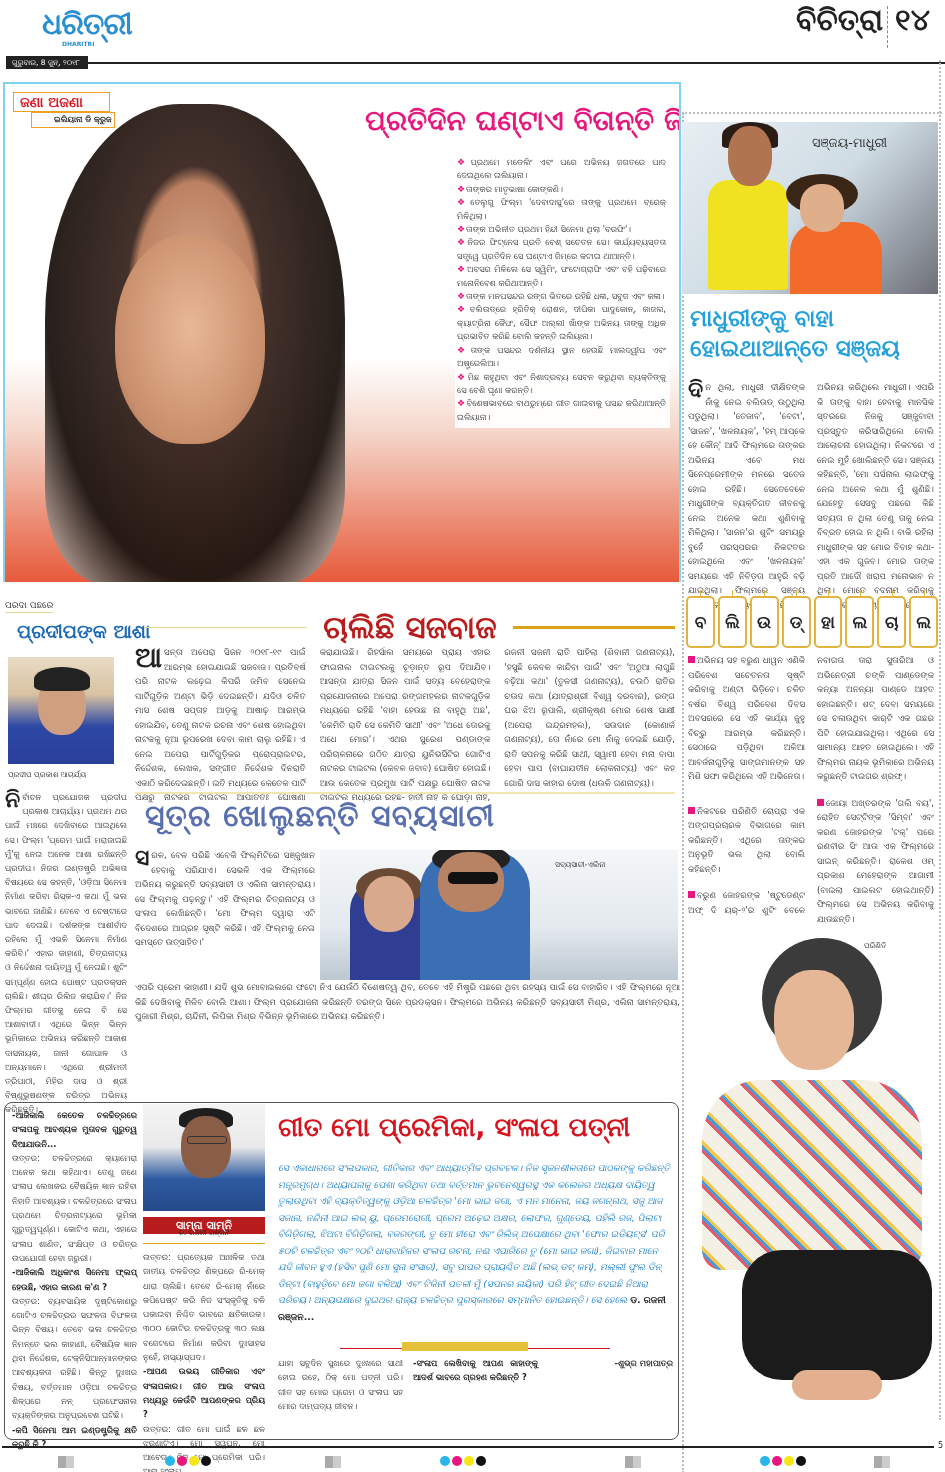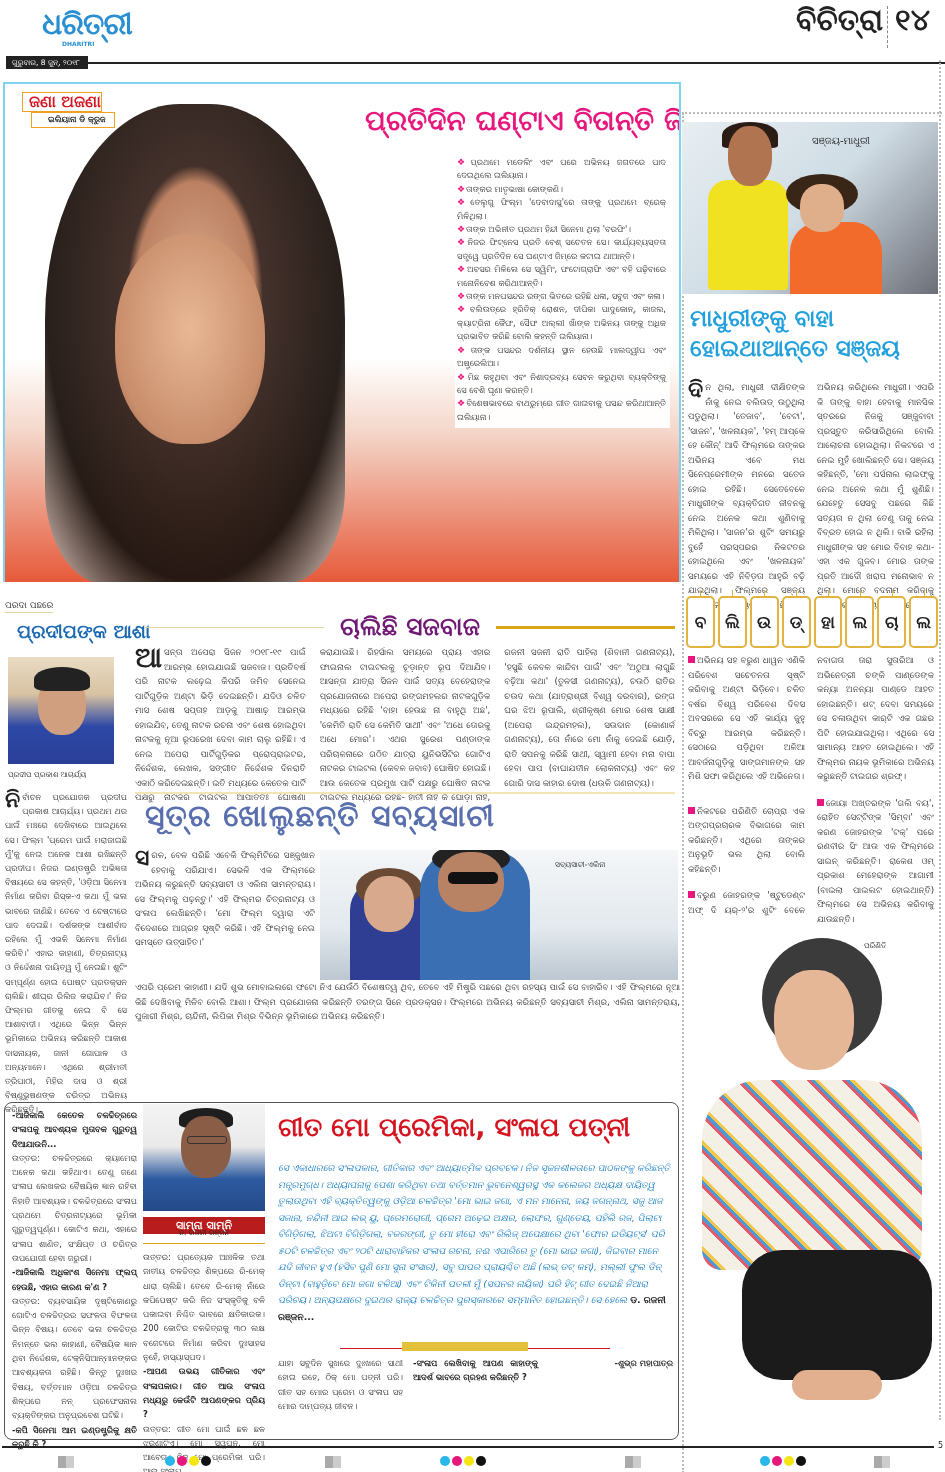--- a/index.html
+++ b/index.html
@@ -16,39 +16,39 @@
   .dateline .bar { position: absolute; left: 6px; top: 0; width: 82px; height: 13px; background: #222; color: #fff; font-size: 7.5px; line-height: 13px; padding-left: 6px; }
   .dateline .rule { position: absolute; left: 88px; top: 6px; right: 0; height: 2px; background: #222; }
   .section-name { right: 62px; top: 2px; font-size: 30px; font-weight: bold; color: #222; }
   .section-sep { left: 887px; top: 6px; height: 42px; border-left: 1px dashed #888; }
   .page-num { left: 895px; top: 2px; font-size: 30px; font-weight: bold; color: #222; }
 
   
   .feature-box { left: 3px; top: 82px; width: 678px; height: 500px; border: 2px solid #7fd3ee; border-bottom: none; overflow: hidden; background: linear-gradient(180deg,#fff 0%, #fff 55%, #f4d6c9 70%, #e65a3a 100%); }
   .photo-hair { left: 40px; top: 20px; width: 300px; height: 480px; border-radius: 45% 45% 20% 20%; background: radial-gradient(ellipse at 50% 40%, #d9a788 0%, #b87a5a 28%, #3a2620 32%, #1c1410 70%, #e9d6cc 100%); opacity: .95; }
   .face { left: 110px; top: 150px; width: 150px; height: 210px; border-radius: 48% 48% 45% 45%; background: radial-gradient(ellipse at 50% 45%, #e8b895 0%, #c98e6c 70%, #8c5a40 100%); }
-  .tag-box { left: 17px; top: 8px; width: 80px; height: 20px; border: 1px solid #f0a020; background: #fff; font-size: 16px; font-weight: bold; color: #d6141f; padding-left: 6px; line-height: 18px; }
-  .tag-sub { left: 26px; top: 28px; width: 84px; height: 16px; border: 1px solid #f0a020; background: #fff; font-size: 8px; font-weight: bold; color: #222; line-height: 14px; padding-left: 16px; }
+  .tag-box { left: 8px; top: 8px; width: 97px; height: 20px; border: 1px solid #f0a020; background: #fff; font-size: 14px; font-weight: bold; color: #d6141f; padding-left: 6px; line-height: 18px; }
+  .tag-sub { left: 26px; top: 28px; width: 84px; height: 16px; border: 1px solid #f0a020; background: #fff; font-size: 8px; font-weight: bold; color: #222; line-height: 14px; padding-left: 22px; }
   .feat-head { left: 360px; top: 20px; font-size: 28px; font-weight: bold; color: #e8177d; white-space: nowrap; }
   .feat-list { left: 450px; top: 70px; width: 215px; background: rgba(255,255,255,.95); padding: 2px 4px 4px 2px; }
   .feat-list li { list-style: none; font-size: 8.3px; line-height: 13.4px; color: #333; text-align: justify; }
   .feat-list li .b { color: #e8177d; font-size: 9px; margin-right: 1px; }
 
   
   .col-r-border { left: 682px; top: 113px; height: 1360px; }
   .col-r-border2 { left: 939px; top: 60px; height: 1360px; }
   .top-dots { left: 682px; top: 112px; width: 260px; }
   .photo-sanjay { left: 682px; top: 122px; width: 256px; height: 172px; background: linear-gradient(135deg, #e8eef2 0%, #cfdce4 50%, #6d6f78 100%); overflow: hidden; }
   .s-yellow { left: 26px; top: 58px; width: 80px; height: 110px; background: #f1e221; border-radius: 20px 20px 4px 4px; }
   .s-head { left: 46px; top: 4px; width: 44px; height: 60px; background: #b07550; border-radius: 45%; }
   .s-hair { left: 40px; top: 0px; width: 56px; height: 26px; background: #2b1d15; border-radius: 50% 50% 10% 10%; }
   .m-orange { left: 108px; top: 100px; width: 92px; height: 72px; background: #f26b2b; border-radius: 30px 30px 0 0; }
   .m-head { left: 118px; top: 62px; width: 44px; height: 48px; background: #dfae8a; border-radius: 45%; }
   .m-hair { left: 104px; top: 52px; width: 72px; height: 40px; background: #3a2617; border-radius: 50%; }
-  .cap-sanjay { left: 812px; top: 135px; font-size: 10px; color: #222; }
+  .cap-sanjay { left: 812px; top: 135px; font-size: 13px; color: #222; }
   .madhuri-head { left: 690px; top: 303px; width: 250px; font-size: 23px; line-height: 30px; font-weight: bold; color: #22a0dc; }
   .madhuri-body { left: 688px; top: 380px; width: 246px; }
   .two-col { column-count: 2; column-gap: 12px; }
   .drop { float: left; font-size: 22px; line-height: 20px; font-weight: bold; color: #222; margin-right: 2px; }
 
   
   .bh-title { left: 686px; top: 596px; width: 252px; height: 52px; display: flex; gap: 3px; }
   .bh-title .tile { flex: 1; border: 2px solid #e2b33d; border-radius: 5px; background: #fff; font-size: 17px; font-weight: bold; color: #222; display: flex; align-items: center; justify-content: center; position: relative; }
   .bh-title .tile::before { content: ""; position: absolute; top: -8px; left: 50%; height: 8px; border-left: 1px solid #e2b33d; }
   .bh-body { left: 688px; top: 653px; width: 246px; }
@@ -60,21 +60,21 @@
   .pradeep-photo { left: 8px; top: 657px; width: 106px; height: 107px; background: linear-gradient(180deg,#e9dbc4 0%, #d7c2a2 35%, #2d48a5 65%, #2a3f98 100%); overflow: hidden; }
   .pp-face { left: 30px; top: 18px; width: 48px; height: 60px; border-radius: 45%; background: #cf9f80; }
   .pp-hair { left: 26px; top: 10px; width: 56px; height: 24px; border-radius: 50% 50% 20% 20%; background: #222; }
   .pradeep-cap { left: 8px; top: 770px; font-size: 7.5px; color: #222; }
   .pradeep-body { left: 5px; top: 790px; width: 122px; }
   .pradeep-body .txt { font-size: 8.3px; line-height: 14.2px; }
 
   .chal-head { left: 145px; top: 609px; width: 530px; height: 36px; display: flex; align-items: center; }
   .chal-head .line { flex: 1; height: 1px; background: #e6d39a; }
   .chal-head .line.r { height: 3px; background: #d9a417; }
-  .chal-head span { padding: 0 16px; font-size: 25px; font-weight: bold; color: #701a75; white-space: nowrap; }
+  .chal-head span { padding: 0 16px; font-size: 31px; font-weight: bold; color: #b91c1c; white-space: nowrap; }
   .chal-body { left: 135px; top: 645px; width: 540px; column-count: 3; column-gap: 14px; }
   .chal-body .drop { font-size: 28px; line-height: 26px; }
   .chal-rule { left: 135px; top: 792px; width: 540px; height: 2px; background: #f3e6b0; }
 
   .sutra-head { left: 145px; top: 798px; font-size: 30px; font-weight: bold; color: #5a6fae; white-space: nowrap; letter-spacing: 1px; }
   .sutra-body { left: 135px; top: 848px; width: 180px; }
   .sutra-bottom { left: 135px; top: 980px; width: 545px; }
   .sutra-photo { left: 320px; top: 850px; width: 358px; height: 130px; background: linear-gradient(180deg,#f4f6f8 0%, #e3e9ee 60%, #bcc7d1 100%); overflow: hidden; }
   .sp-man { left: 100px; top: 0px; width: 110px; height: 130px; background: #3b6fb3; border-radius: 40px 40px 0 0; }
   .sp-man-head { left: 118px; top: 2px; width: 66px; height: 60px; border-radius: 45%; background: #b88364; }
@@ -252,21 +252,21 @@
   </div>
 <div class="abs iv-photo">
   <div class="abs ivp-hair"></div>
   <div class="abs ivp-face"></div>
   <div class="abs ivp-glass"></div>
 </div>
 <div class="abs iv-badge">ସାମ୍ନା ସାମ୍ନି</div>
 <div class="abs iv-name">ଡ. ରଜନୀ ରଞ୍ଜନ</div>
 <div class="abs iv-name-rule"></div>
 <div class="abs iv-mid" id="iv-mid">
-    <p class="txt"><span>ଉତ୍ତର: ପ୍ରତ୍ୟେକ ଆଞ୍ଚଳିକ ତଥା ଜାତୀୟ ଚଳଚ୍ଚିତ୍ର ଶିଳ୍ପରେ ରି-ମେକ୍ ଧାରା ଚାଲିଛି। ତେବେ ରି-ମେକ୍ ନାଁରେ କପିପେଷ୍ଟ କରି ନିଜ ସଂସ୍କୃତିକୁ ବଳି ପକାଇବା ନିଶ୍ଚିତ ଭାବରେ କ୍ଷତିକାରକ। 200 କୋଟିର ଚଳଚ୍ଚିତ୍ରକୁ ୩୦ ଲକ୍ଷ ବଜେଟରେ ନିର୍ମାଣ କରିବା ଦୁଃସାହସ ନୁହେଁ, ହାସ୍ୟାସ୍ପଦ।</span></p>
+    <p class="txt"><span>ଉତ୍ତର: ପ୍ରତ୍ୟେକ ଆଞ୍ଚଳିକ ତଥା ଜାତୀୟ ଚଳଚ୍ଚିତ୍ର ଶିଳ୍ପରେ ରି-ମେକ୍ ଧାରା ଚାଲିଛି। ତେବେ ରି-ମେକ୍ ନାଁରେ କପିପେଷ୍ଟ କରି ନିଜ ସଂସ୍କୃତିକୁ ବଳି ପକାଇବା ନିଶ୍ଚିତ ଭାବରେ କ୍ଷତିକାରକ। ୩୦୦ କୋଟିର ଚଳଚ୍ଚିତ୍ରକୁ ୩୦ ଲକ୍ଷ ବଜେଟରେ ନିର୍ମାଣ କରିବା ଦୁଃସାହସ ନୁହେଁ, ହାସ୍ୟାସ୍ପଦ।</span></p>
     <p class="txt"><span class="q" style="display: block;">-ଆପଣ ଉଭୟ ଗୀତିକାର ଏବଂ ସଂଳାପକାର। ଗୀତ ଆଉ ସଂଳାପ ମଧ୍ୟରୁ କେଉଁଟି ଆପଣଙ୍କର ପ୍ରିୟ ?</span><span>ଉତ୍ତର: ଗୀତ ମୋ ପାଇଁ ଛଳ ଛଳ ଝରଣାଟିଏ। ମୋ ସ୍ୱପ୍ନ, ମୋ ଆବେଗ। ଠିକ୍ ମୋ ପ୍ରେମିକା ପରି। ଆଉ ସଂଳାପ</span></p>
   </div>
 <div class="abs iv-head">ଗୀତ ମୋ ପ୍ରେମିକା, ସଂଳାପ ପତ୍ନୀ</div>
 <div class="abs iv-intro">
   <span>ସେ ଏକାଧାରରେ ସଂଳାପକାର, ଗୀତିକାର ଏବଂ ଆଧ୍ୟାତ୍ମିକ ପ୍ରବଚକ। ନିଜ ସୃଜନଶୀଳତାରେ ପାଠକଙ୍କୁ କରିଛନ୍ତି ମନ୍ତ୍ରମୁଗ୍ଧ। ଅଧ୍ୟାପନାକୁ ପେଶା କରିଥିବା ତଥା ବର୍ତ୍ତମାନ ଭୁବନେଶ୍ୱରସ୍ଥ ଏକ କଲେଜର ଅଧ୍ୟକ୍ଷ ଦାୟିତ୍ୱ ତୁଲାଉଥିବା ଏହି ବ୍ୟକ୍ତିତ୍ୱଙ୍କୁ ଓଡ଼ିଆ ଚଳଚ୍ଚିତ୍ର 'ମୋ ଭାଇ ଜଗା, ଏ ମନ ମାନେନା, ଜୟ ଜଗନ୍ନାଥ, ସଜୁ ଆଜ ସଜାନା, ନନ୍ଦିନୀ ଆଇ ଲଭ୍ ୟୁ, ପ୍ରେମରୋଗୀ, ପ୍ରେମ ଅଢ଼େଇ ଅକ୍ଷର, ଲୋଫର, ଗୁଣ୍ଡେୟ, ପହିଲି ରଜ, ପିଲାଟା ବିଗିଡ଼ିଗଲା, ଝିଅଟା ବିଗିଡ଼ିଗଲା, ବଜରଙ୍ଗୀ, ତୁ ମୋ ହୀରୋ ଏବଂ ରିଲିଜ୍ ଅପେକ୍ଷାରେ ଥିବା 'ଫୋର ଇଡିୟଟ୍‌ସ' ପରି ୫୦ଟି ଚଳଚ୍ଚିତ୍ର ଏବଂ ୨୦ଟି ଧାରାବାହିକର ସଂଳାପ ରଚନା, ନଈ ଏପାରିରେ ତୁ (ମୋ ଭାଇ ଜଗା), ଜିଇବାର ମାନେ ଯଦି ଜୀବନ ହୁଏ (ହସିବ ପୁଣି ମୋ ସୁନା ସଂସାର), ସବୁ ପାପର ପ୍ରାୟଶ୍ଚିତ ଅଛି (ଲଭ୍ ଡଟ୍ କମ୍), ମଲ୍ଲୀ ଫୁଲ ଡିନ୍ ଡିନ୍‌ଟା (ବାହୁଡ଼ିବେ ମୋ ଜଗା ବଳିଆ) ଏବଂ ଟିକିନୀ ପତଳୀ ମୁଁ (ସପନର ନାୟିକା) ପରି ହିଟ୍ ଗୀତ ଦେଇଛି ନିଆରା ପରିଚୟ। ଅନ୍ୟପକ୍ଷରେ ଦୁଇଥର ରାଜ୍ୟ ଚଳଚ୍ଚିତ୍ର ପୁରସ୍କାରରେ ସମ୍ମାନିତ ହୋଇଛନ୍ତି। ସେ ହେଲେ</span>
   <span class="nm">ଡ. ରଜନୀ ରଞ୍ଜନ...</span>
 </div>
 <div class="abs iv-rule"></div>
 <div class="abs iv-rule-mid"></div>
 <div class="abs iv-bottom" id="iv-bottom">

